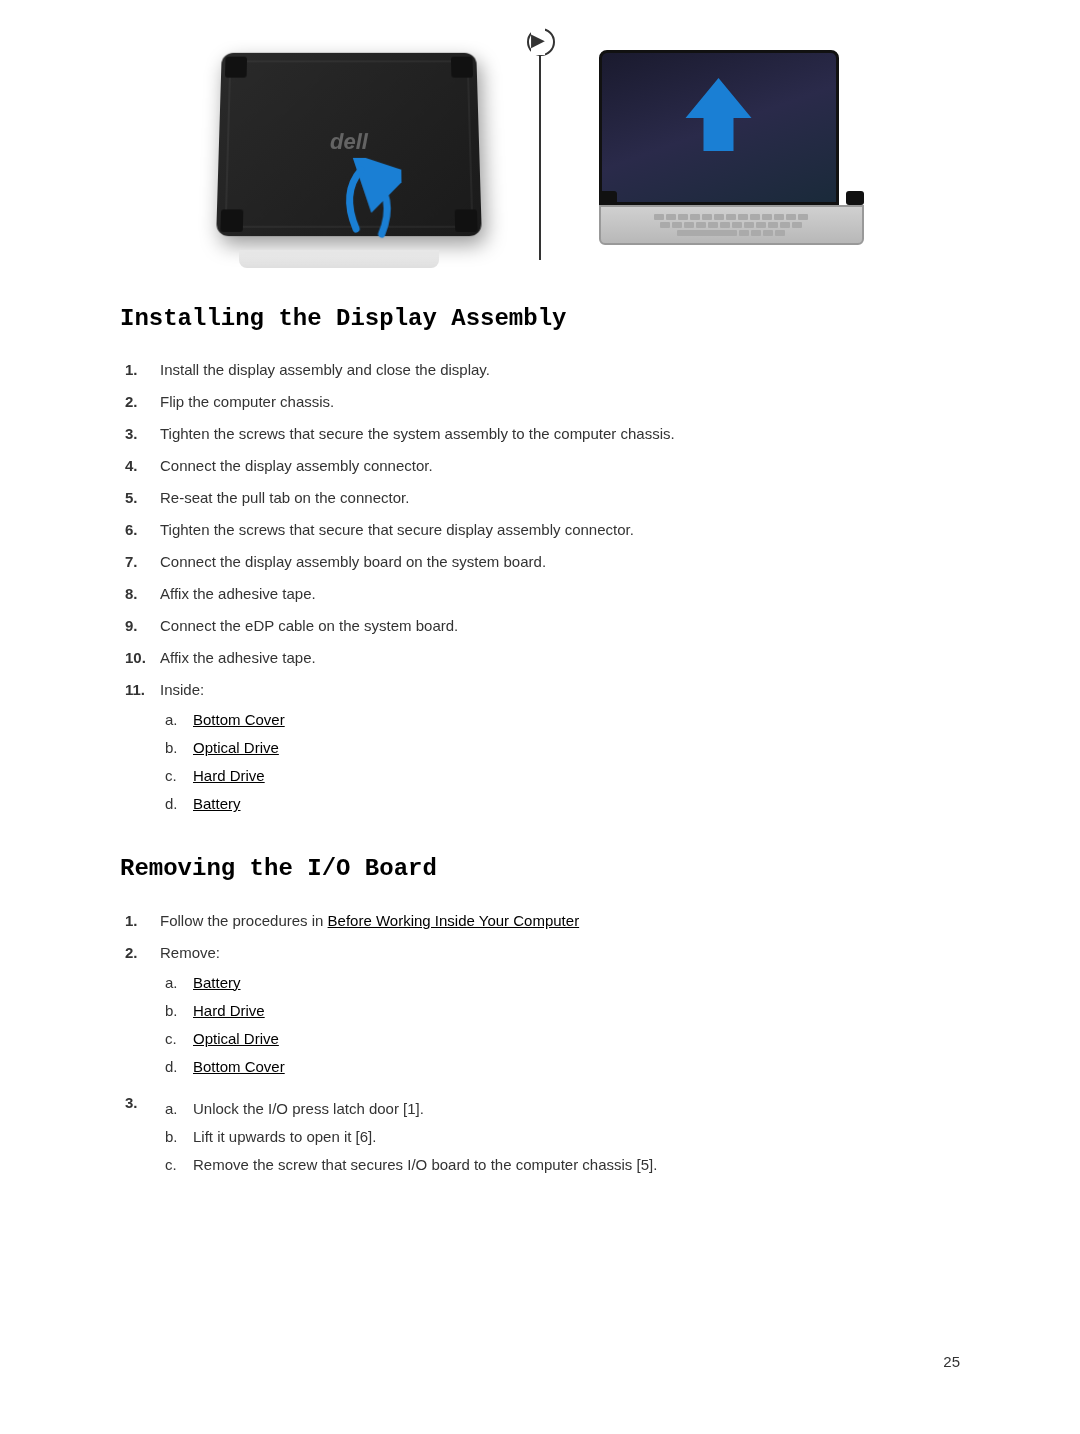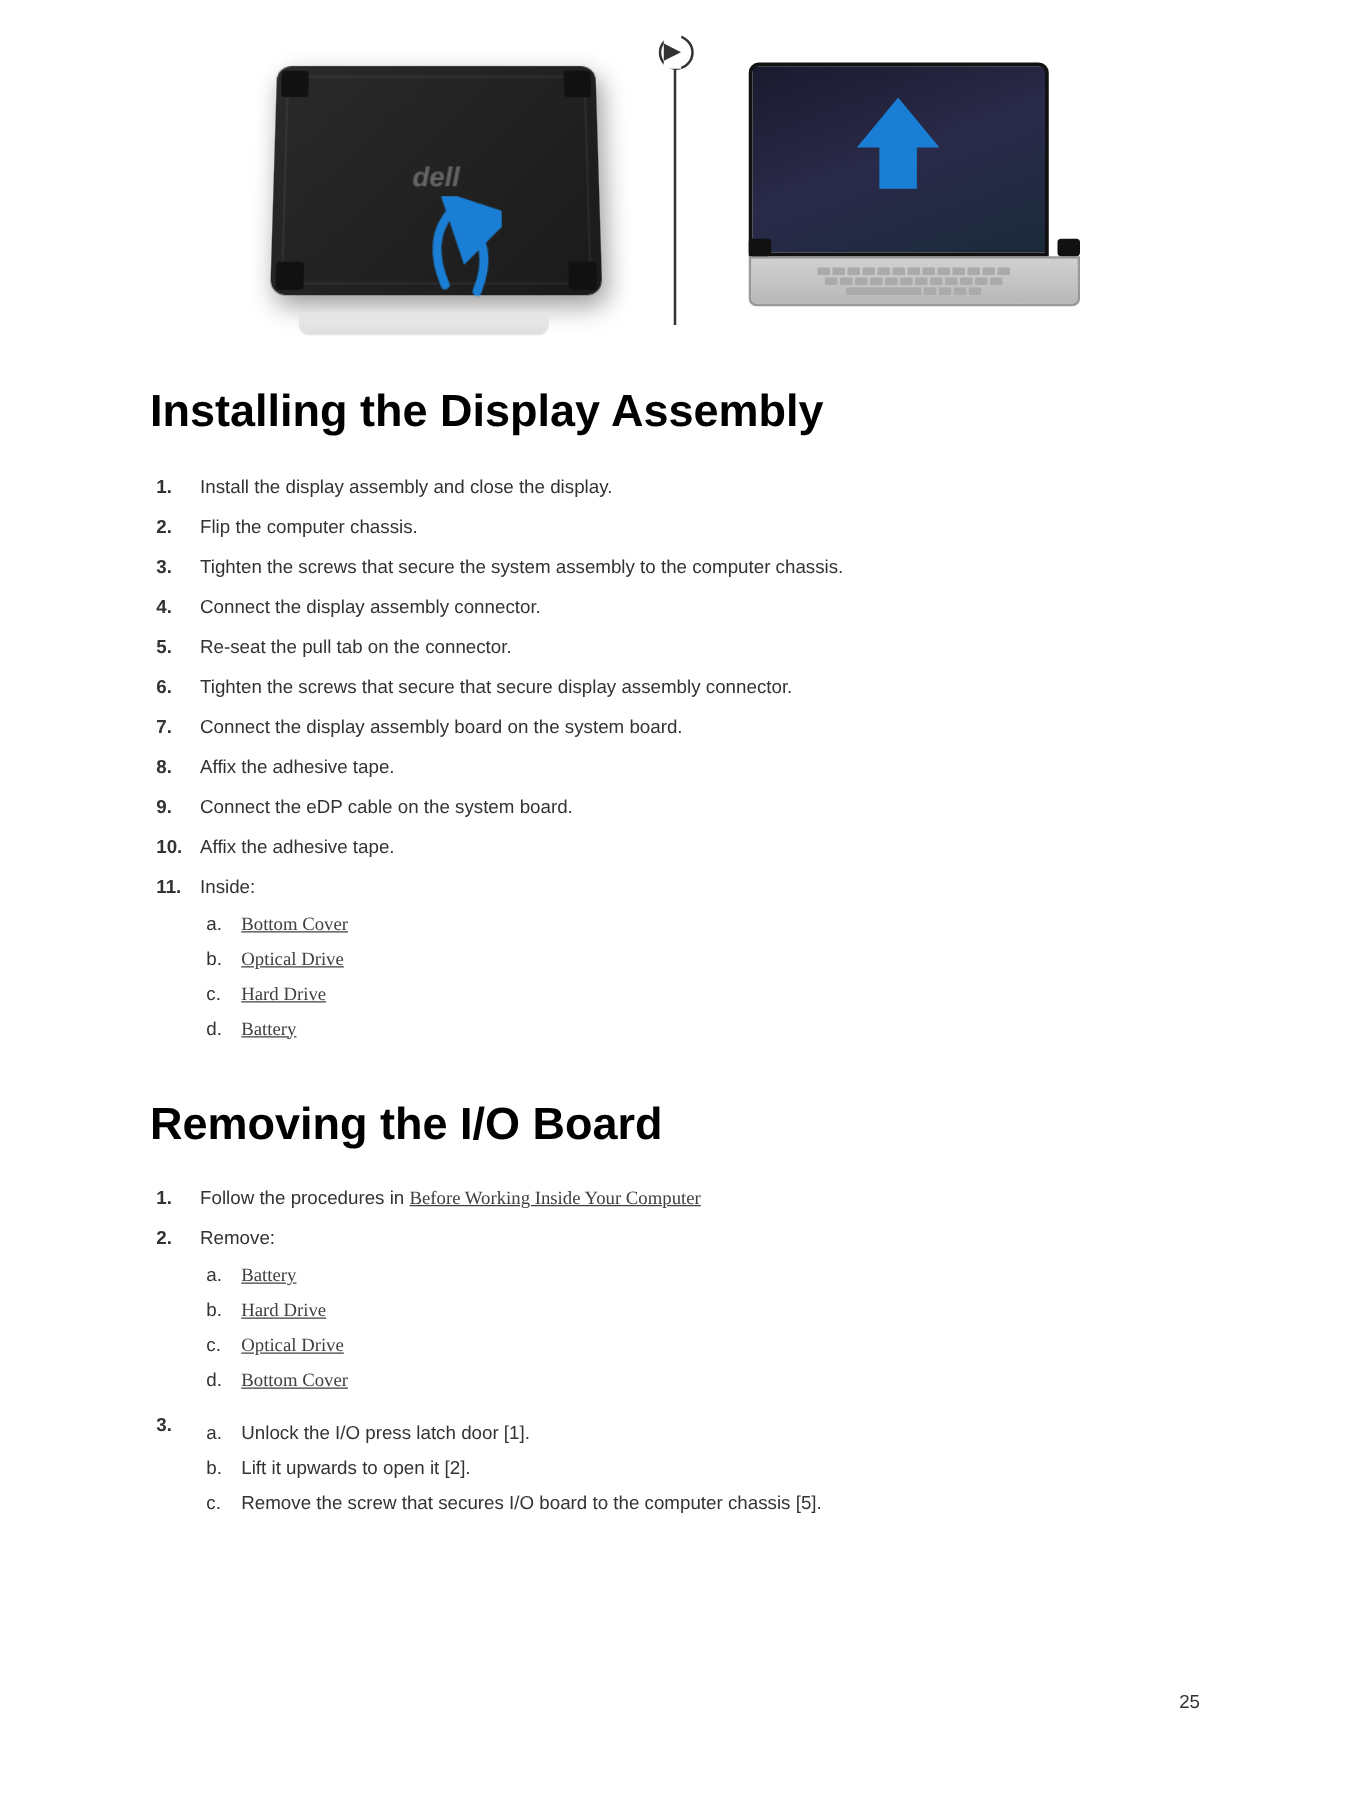--- a/index.html
+++ b/index.html
@@ -164,25 +164,26 @@
       width: 18px;
       height: 14px;
       background: #111;
       border-radius: 3px;
     }
     .lc-bl { bottom: 40px; left: 0px; }
     .lc-br { bottom: 40px; right: 0px; }
 
     
     .section-title {
-      font-size: 36px;
+      font-size: 24px;
       font-weight: bold;
       color: #000;
       margin-bottom: 20px;
       margin-top: 10px;
+      font-family: Liberation Mono, monospace;
     }
 
     .numbered-list {
       list-style: none;
       padding: 0;
       margin: 0 0 30px 0;
     }
 
     .numbered-list > li {
       display: flex;
@@ -212,23 +213,22 @@
       display: flex;
       gap: 8px;
     }
 
     .sub-label {
       min-width: 20px;
       color: #333;
     }
 
     a {
-      color: #404040;
+      color: #000000;
       text-decoration: underline;
-      font-family: Liberation Serif, serif;
     }
 
     .page-number {
       position: fixed;
       bottom: 60px;
       right: 120px;
       color: #333;
       font-size: 15px;
     }
   </style>
@@ -431,21 +431,21 @@
     <li>
       <span class="num">3.</span>
       <span class="content-text">
         <ul class="sub-list">
           <li>
             <span class="sub-label">a.</span>
             <span>Unlock the I/O press latch door [1].</span>
           </li>
           <li>
             <span class="sub-label">b.</span>
-            <span>Lift it upwards to open it [2].</span>
+            <span>Lift it upwards to open it [6].</span>
           </li>
           <li>
             <span class="sub-label">c.</span>
             <span>Remove the screw that secures I/O board to the computer chassis [5].</span>
           </li>
         </ul>
       </span>
     </li>
   </ol>
 </div>

